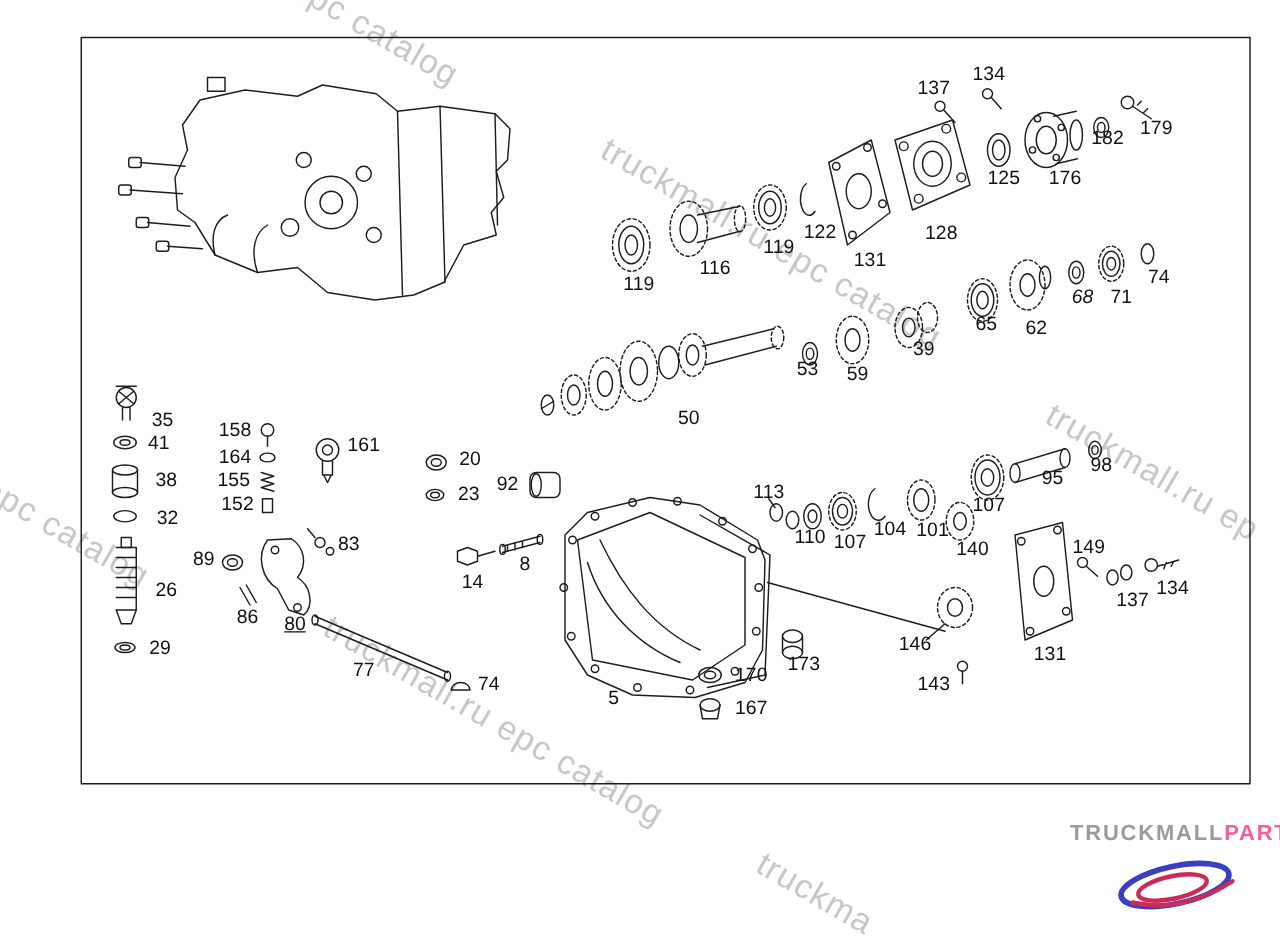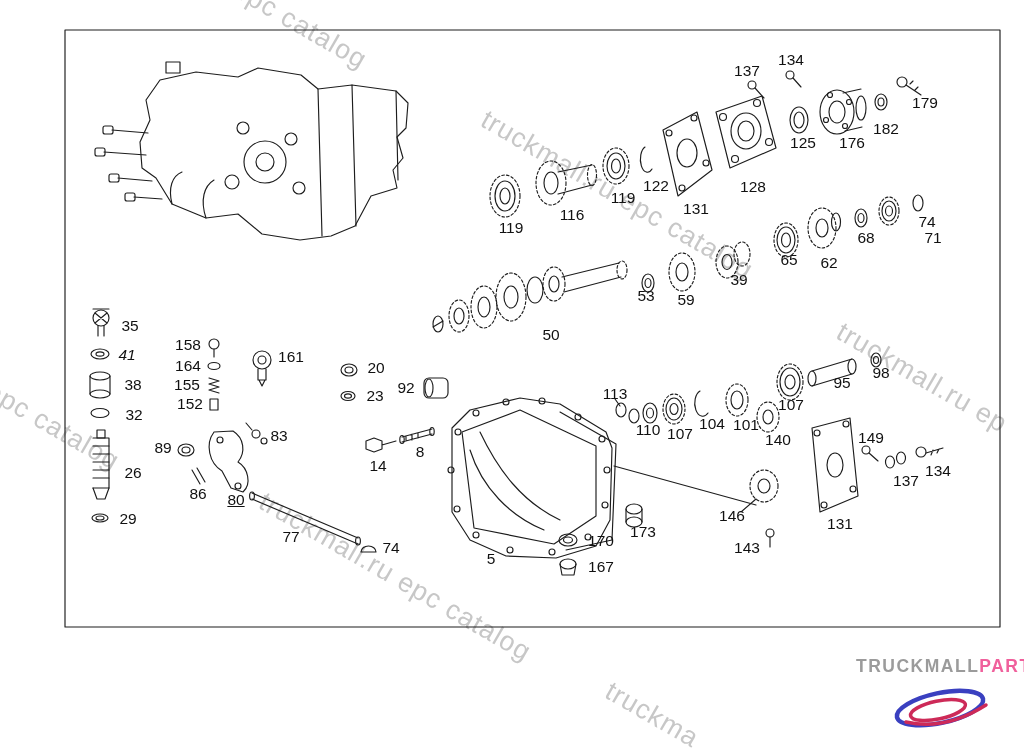--- a/index.html
+++ b/index.html
@@ -285,41 +285,41 @@
       <ellipse cx="940" cy="708" rx="44" ry="15" class="sw-b" transform="rotate(-12 940 708)"></ellipse>
       <ellipse cx="938" cy="710" rx="28" ry="9" class="sw-r" transform="rotate(-12 938 710)"></ellipse>
       <path d="M906,722 Q945,731 986,705" class="sw-r"></path>
     </g>
   </svg>
 
   <div>
       <span class="part-label" style="left: 747px; top: 71px;">137</span>
       <span class="part-label" style="left: 791px; top: 60px;">134</span>
       <span class="part-label" style="left: 925px; top: 103px;">179</span>
-      <span class="part-label" style="left: 886px; top: 129px;">182</span>
+      <span class="part-label" style="left: 886px; top: 111px;">182</span>
       <span class="part-label" style="left: 803px; top: 143px;">125</span>
       <span class="part-label" style="left: 852px; top: 143px;">176</span>
       <span class="part-label" style="left: 753px; top: 187px;">128</span>
       <span class="part-label" style="left: 656px; top: 186px;">122</span>
       <span class="part-label" style="left: 623px; top: 198px;">119</span>
       <span class="part-label" style="left: 696px; top: 209px;">131</span>
       <span class="part-label" style="left: 572px; top: 215px;">116</span>
       <span class="part-label" style="left: 511px; top: 228px;">119</span>
       <span class="part-label" style="left: 927px; top: 222px;">74</span>
-      <span class="part-label" style="left: 866px; top: 238px;">68</span>
-      <span class="part-label" style="left: 897px; top: 238px; margin-left: 36px;">71</span>
+      <span class="part-label" style="left: 866px; top: 238px; font-style: italic;">68</span>
+      <span class="part-label" style="left: 897px; top: 238px;">71</span>
       <span class="part-label" style="left: 789px; top: 260px;">65</span>
       <span class="part-label" style="left: 829px; top: 263px;">62</span>
       <span class="part-label" style="left: 739px; top: 280px;">39</span>
       <span class="part-label" style="left: 646px; top: 296px;">53</span>
       <span class="part-label" style="left: 686px; top: 300px;">59</span>
       <span class="part-label" style="left: 551px; top: 335px;">50</span>
-      <span class="part-label" style="left: 130px; top: 326px;">35</span>
+      <span class="part-label" style="left: 130px; top: 337px;">35</span>
       <span class="part-label" style="left: 188px; top: 345px;">158</span>
-      <span class="part-label" style="left: 127px; top: 355px; font-style: italic;">41</span>
+      <span class="part-label" style="left: 127px; top: 355px;">41</span>
       <span class="part-label" style="left: 291px; top: 357px;">161</span>
       <span class="part-label" style="left: 188px; top: 366px;">164</span>
       <span class="part-label" style="left: 376px; top: 368px;">20</span>
       <span class="part-label" style="left: 881px; top: 373px;">98</span>
       <span class="part-label" style="left: 187px; top: 385px;">155</span>
       <span class="part-label" style="left: 133px; top: 385px;">38</span>
       <span class="part-label" style="left: 406px; top: 388px;">92</span>
       <span class="part-label" style="left: 842px; top: 383px;">95</span>
       <span class="part-label" style="left: 375px; top: 396px;">23</span>
       <span class="part-label" style="left: 615px; top: 394px;">113</span>

